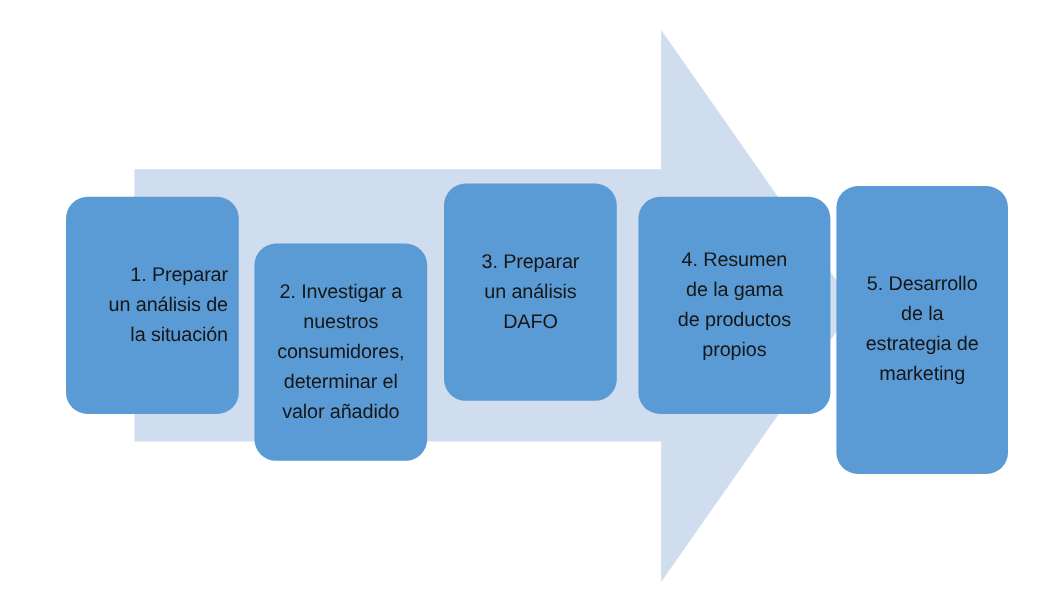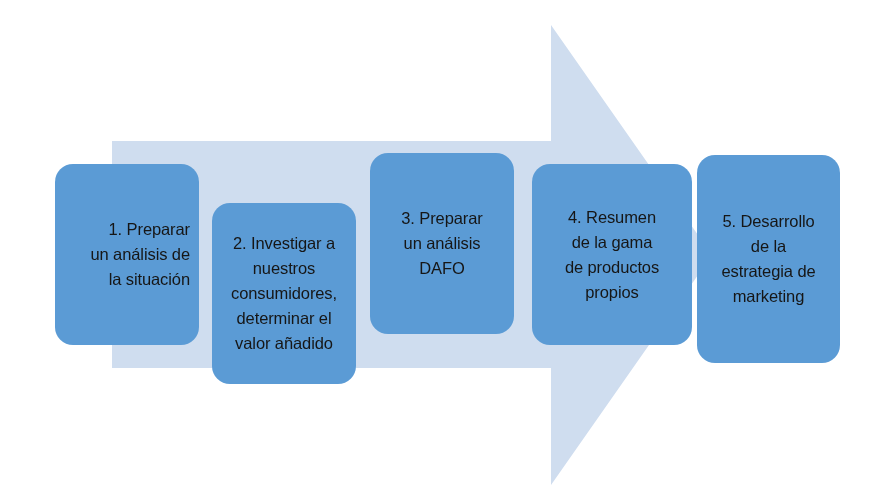--- a/index.html
+++ b/index.html
@@ -44,21 +44,21 @@
   }
   .step-label {
     display: block;
     width: 100%;
     white-space: pre-line;
   }
   #box-1 { left: 55px;  top: 164px; width: 144px; height: 181px; text-align: right; }
   #box-2 { left: 212px; top: 164px; width: 144px; height: 181px; margin-top: 39px; }
   #box-3 { left: 370px; top: 153px; width: 144px; height: 181px; justify-content: flex-end; }
   #box-4 { left: 532px; top: 164px; width: 160px; height: 181px; }
-  #box-5 { left: 697px; top: 155px; width: 143px; height: 208px; }
+  #box-5 { left: 697px; top: 155px; width: 143px; height: 240px; }
 </style>
 </head>
 <body>
 
 <div id="canvas">
 
   <svg id="arrow-layer" viewBox="0 0 885 499" width="885" height="499" xmlns="http://www.w3.org/2000/svg">
     <polygon points="112,141 551,141 551,25 712,255 551,485 551,368 112,368" fill="#CFDDEF"></polygon>
   </svg>
 

